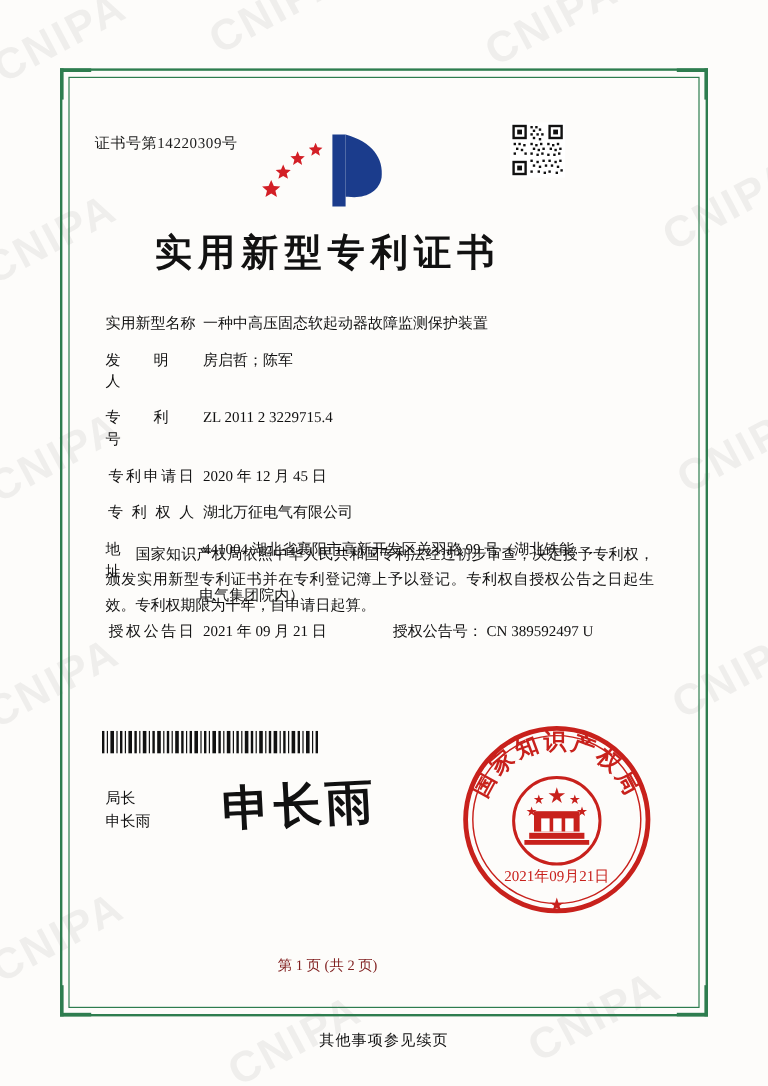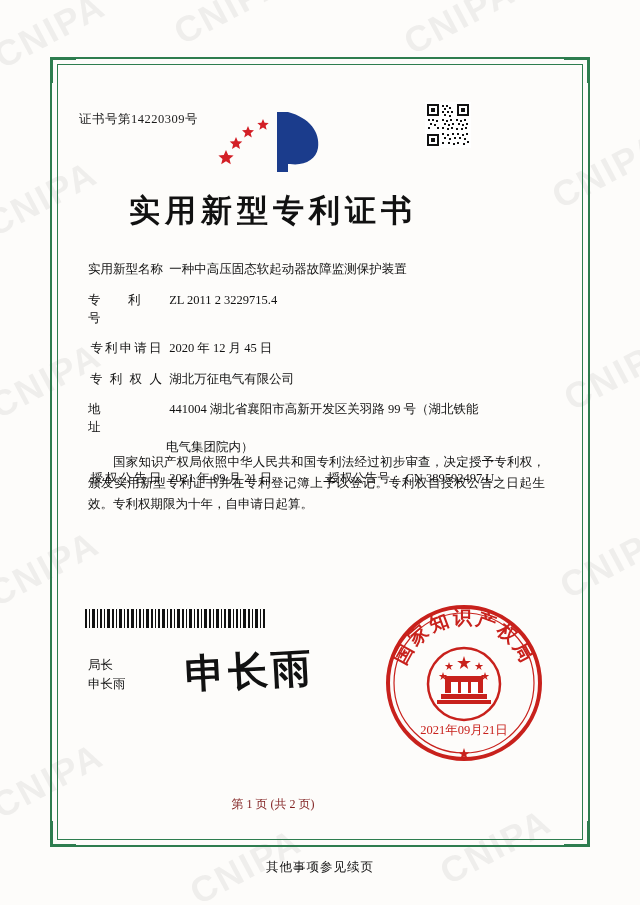--- a/index.html
+++ b/index.html
@@ -375,20 +375,24 @@
 
     <div class="main-title">实用新型专利证书</div>
 
     <div class="fields">
 
       <div class="field-row">
         <span class="f-label">实用新型名称</span>
         <span class="f-value">一种中高压固态软起动器故障监测保护装置</span>
       </div>
 
+      <div class="field-row">
+        <span class="f-label sp5">发　明　人</span>
+        <span class="f-value">房启哲；陈军</span>
+      </div>
 
       <div class="field-row">
         <span class="f-label sp5">专　利　号</span>
         <span class="f-value">ZL 2011 2 3229715.4</span>
       </div>
 
       <div class="field-row">
         <span class="f-label sp3">专利申请日</span>
         <span class="f-value">2020 年 12 月 45 日</span>
       </div>

